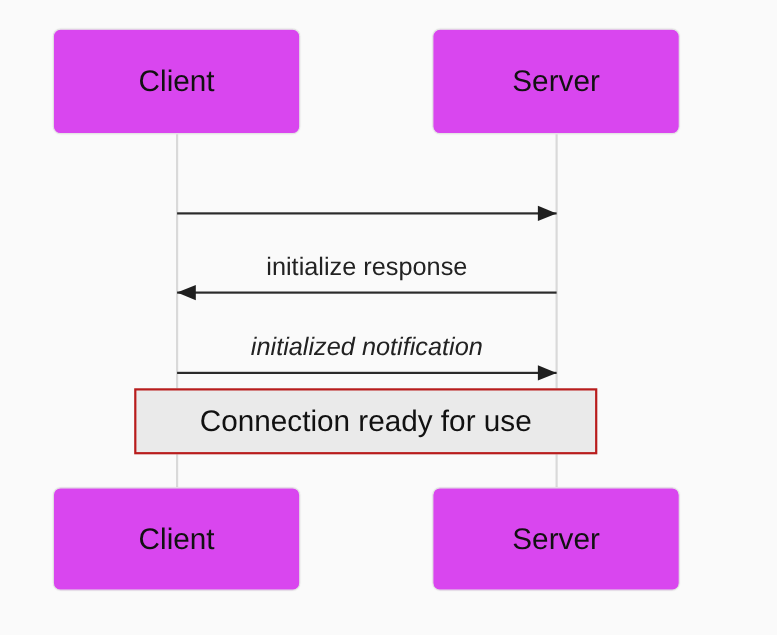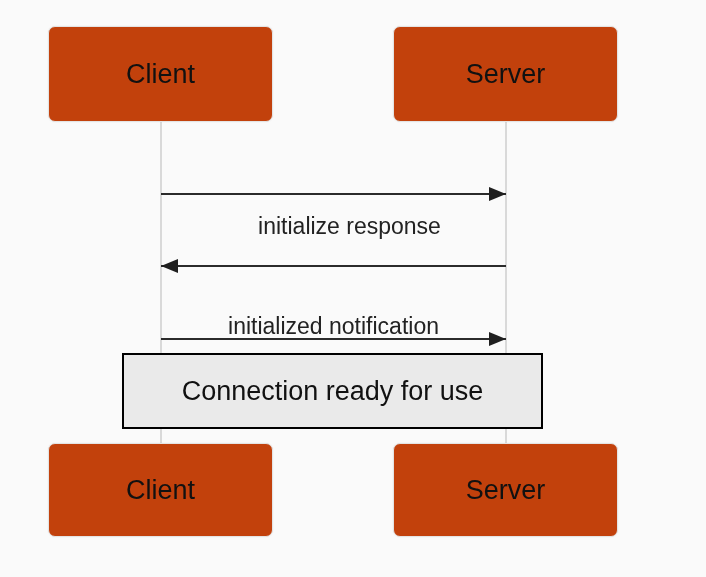--- a/index.html
+++ b/index.html
@@ -13,21 +13,21 @@
     width: 706px;
     height: 577px;
     background: #fafafa;
     overflow: hidden;
   }
   
   .actor {
     position: absolute;
     width: 225px;
     height: 96px;
-    background: #c2410c;
+    background: #d946ef;
     border: 1px solid #e4e4e4;
     border-radius: 7px;
     box-sizing: border-box;
     display: flex;
     align-items: center;
     justify-content: center;
     font-size: 27px;
     color: #111111;
     box-shadow: 0 0 0 1px rgba(0,0,0,0.015);
   }
@@ -52,22 +52,22 @@
     position: absolute;
     left: 161px;
     width: 345px;
     text-align: center;
     font-size: 23px;
     color: #222222;
     line-height: 28px;
     height: 28px;
   }
   #msg-label-1 { top: 156px; }
-  #msg-label-2 { top: 212px; padding-left: 16px; }
-  #msg-label-3 { top: 312px; }
+  #msg-label-2 { top: 228px; }
+  #msg-label-3 { top: 301px; font-style: italic; }
 
   
   .msg-line {
     position: absolute;
     left: 161px;
     width: 345px;
     height: 2px;
     background: #2b2b2b;
   }
   #msg-line-1 { top: 193px; }
@@ -92,24 +92,24 @@
   #arrowhead-1 { left: 489px; top: 187px; }
   #arrowhead-2 { left: 161px; top: 259px; }
   #arrowhead-3 { left: 489px; top: 332px; }
 
   
   #note-box {
     position: absolute;
     left: 122px;
     top: 353px;
     width: 421px;
-    height: 76px;
+    height: 60px;
     box-sizing: border-box;
     background: #eaeaea;
-    border: 2px solid #000000;
+    border: 2px solid #b91c1c;
     display: flex;
     align-items: center;
     justify-content: center;
     font-size: 27px;
     color: #111111;
   }
 </style>
 </head>
 <body>
 

